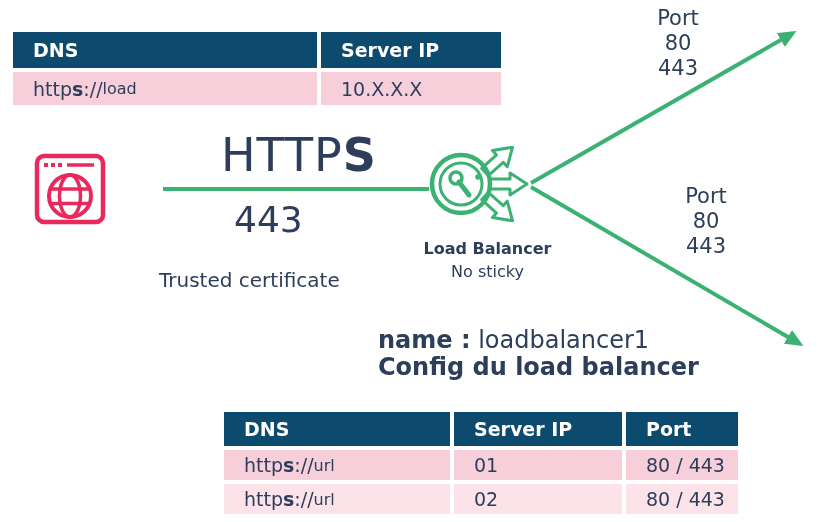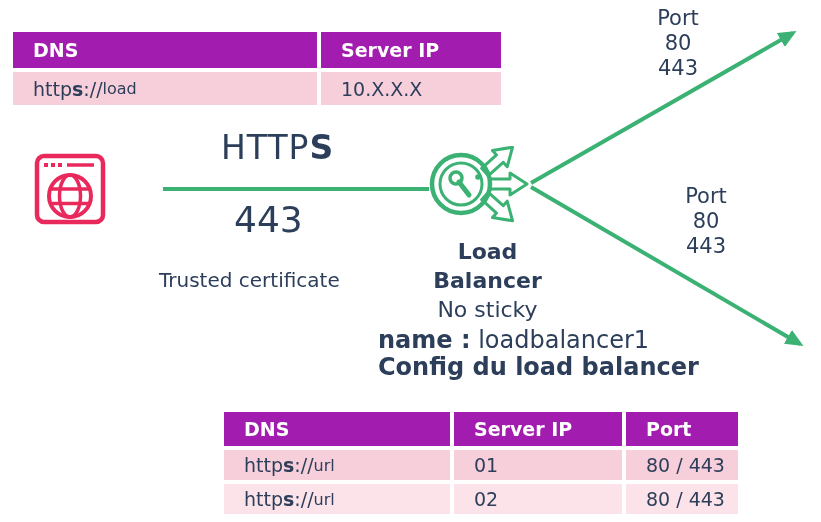--- a/index.html
+++ b/index.html
@@ -6,34 +6,34 @@
   .canvas{
     position:relative;width:821px;height:522px;background:#ffffff;overflow:hidden;
     font-family:"DejaVu Sans","Liberation Sans",sans-serif;color:#2C3E5A;
   }
   .abs{position:absolute;}
   svg{display:block;}
 
   
   .tbl{display:grid;gap:4px;}
   .cell{display:flex;align-items:center;padding-left:20px;font-size:19px;white-space:nowrap;}
-  .hcell{background:#a21caf;color:#ffffff;font-weight:bold;}
+  .hcell{background:#0c4a6e;color:#ffffff;font-weight:bold;}
   .r1{background:#F7CFDA;color:#2C3E5A;}
   .r2{background:#FBE3E9;color:#2C3E5A;}
   .tbl-top{grid-template-columns:304px 180px;grid-auto-rows:36px 33px;}
   .tbl-bottom{grid-template-columns:226px 168px 112px;grid-auto-rows:34px 30px 30px;}
   .host{font-size:16px;}
   .b{font-weight:bold;}
 
   
-  .https{left:221px;top:128px;font-size:33px;letter-spacing:1px;}
+  .https{left:221px;top:128px;font-size:46px;letter-spacing:1px;}
   .p443{left:234px;top:199px;font-size:36px;}
   .trusted{left:159px;top:268px;font-size:20px;}
   .wb-label{left:6px;top:236px;width:122px;text-align:center;font-size:22px;font-weight:bold;line-height:23px;}
-  .lb-label{left:400px;top:237px;width:175px;text-align:center;font-size:22px;line-height:29px;}
+  .lb-label{left:400px;top:237px;width:175px;text-align:center;font-size:16px;line-height:23px;}
   .lb-label .t{font-weight:bold;}
   .ports{width:84px;text-align:center;font-size:21px;line-height:25px;}
   .ports-top{left:636px;top:6px;}
   .ports-bottom{left:664px;top:184px;}
   .config{left:378px;top:307px;font-size:24px;line-height:27px;white-space:nowrap;margin-top:20px;}
 </style>
 </head>
 <body>
 
 <div class="canvas">

